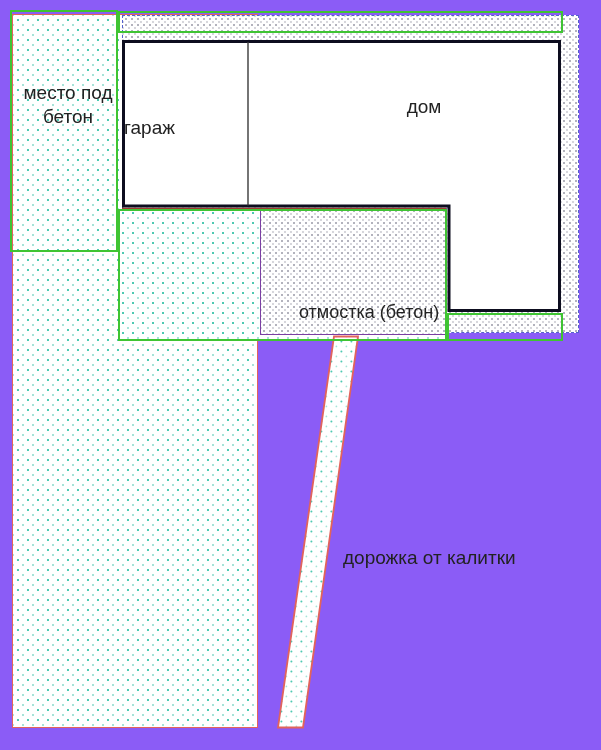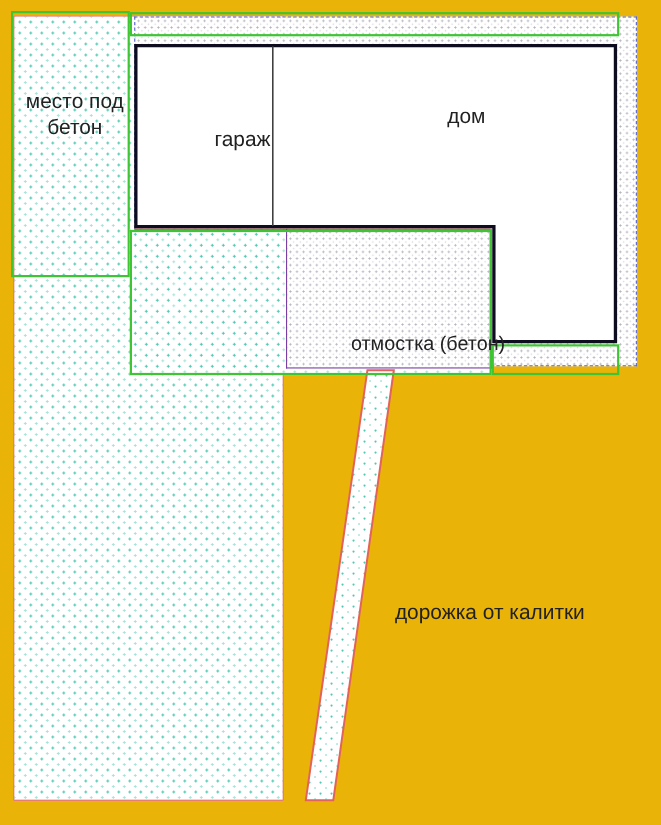--- a/index.html
+++ b/index.html
@@ -1,17 +1,17 @@
 <!DOCTYPE html>
 <html><head>
 <meta charset="utf-8">
 <style>
   html,body{margin:0;padding:0;background:#ffffff;}
   #canvas{
-    position:relative;width:601px;height:750px;background:#eab308;overflow:hidden;
+    position:relative;width:601px;height:750px;background:#8b5cf6;overflow:hidden;
     font-family:"Liberation Sans","DejaVu Sans",sans-serif;color:#222222;
   }
   .abs{position:absolute;box-sizing:border-box;}
   
   .teal-dots{
     background-color:#ffffff;
     background-image:
       radial-gradient(circle,#4ec9b2 1px,rgba(0,0,0,0) 1.2px),
       radial-gradient(circle,rgba(78,201,178,0.5) 0.9px,rgba(0,0,0,0) 1.1px);
     background-size:10px 10px,10px 10px;
@@ -28,24 +28,24 @@
   }
   #red-zone{left:12px;top:14px;width:246px;height:714px;border:1.8px solid #e2635c;}
   #parking-box{left:10px;top:10px;width:108px;height:242px;border:2px solid #3fc433;background:transparent;}
   #blind-band{left:122px;top:15px;width:457px;height:318px;border:1px dashed #5560cc;}
   #lawn-under-garage{left:118px;top:208px;width:329px;height:133px;}
   #concrete-box{left:260px;top:208px;width:187px;height:127px;
     border:1.6px solid #7a3fa3;border-top:none;}
   #overlay{left:0;top:0;width:601px;height:750px;pointer-events:none;}
   .lbl{position:absolute;font-size:19px;line-height:24px;white-space:nowrap;color:#222222;}
   #parking-label{left:14px;top:81px;width:108px;text-align:center;white-space:normal;}
-  #garage-label{left:124px;top:116px;width:122px;text-align:right;}
+  #garage-label{left:124px;top:116px;width:122px;text-align:left;}
   #house-label{left:364px;top:95px;width:120px;text-align:center;}
-  #blind-label{left:299px;top:300px;font-size:18px;margin-left:20px;}
-  #walkway-label{left:359px;top:546px;text-align:right;}
+  #blind-label{left:299px;top:300px;font-size:18px;}
+  #walkway-label{left:343px;top:546px;text-align:right;}
 </style>
 </head>
 <body>
 
 <div id="canvas">
 
   <div id="red-zone" class="abs teal-dots"></div>
 
   <div id="parking-box" class="abs"></div>
 

